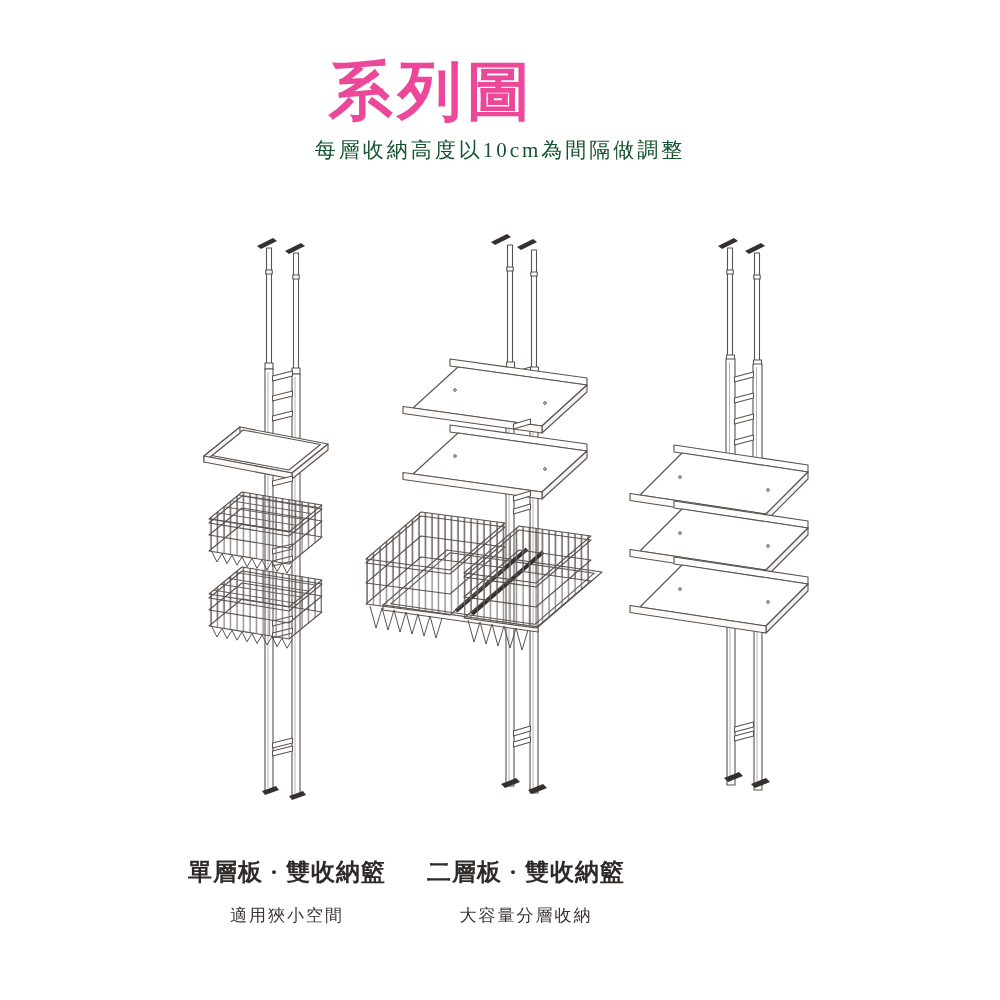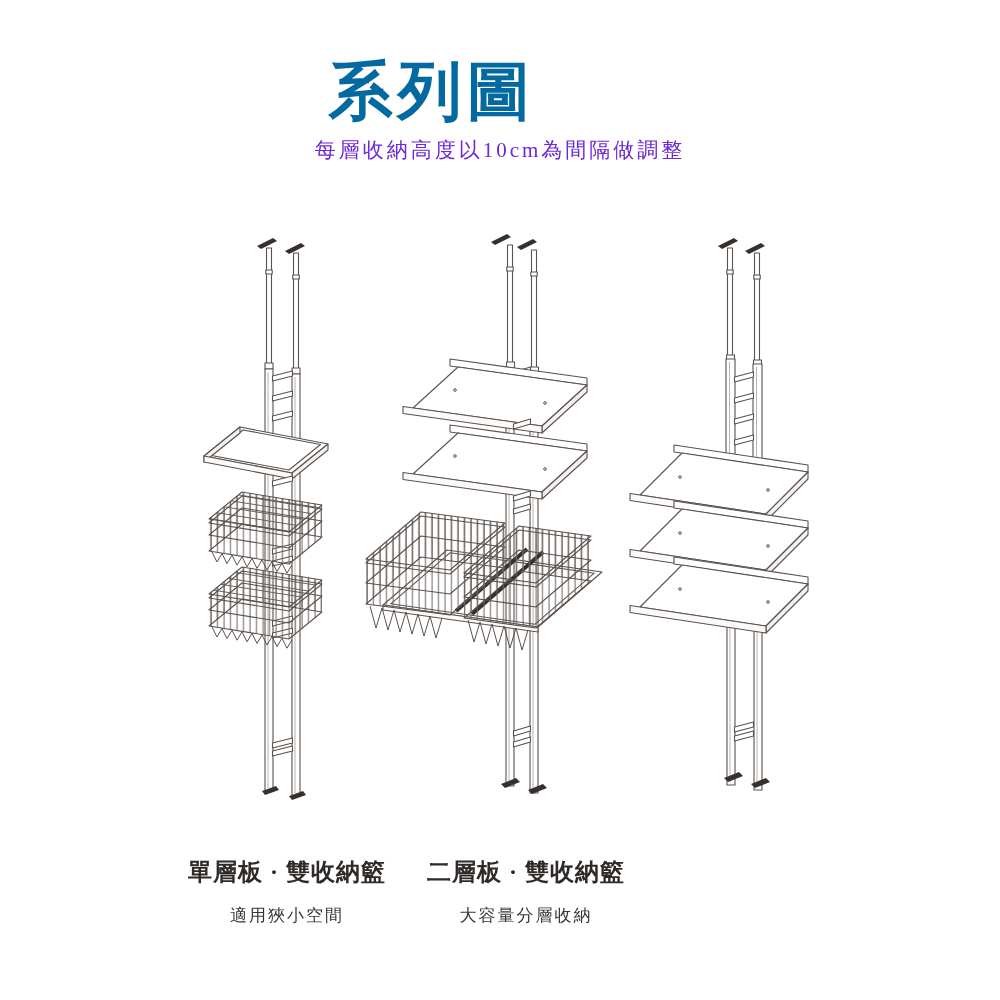--- a/index.html
+++ b/index.html
@@ -3,25 +3,25 @@
 <meta charset="utf-8">
 <style>
   html,body{margin:0;padding:0;}
   body{
     width:1000px;height:1000px;position:relative;background:#ffffff;
     font-family:"Liberation Serif","DejaVu Serif",serif;overflow:hidden;
   }
   .page{position:absolute;inset:0;}
   .title{
     position:absolute;top:48px;left:0;width:864px;text-align:center;
-    font-size:64px;font-weight:bold;color:#0369a1;letter-spacing:5px;margin:0;
+    font-size:64px;font-weight:bold;color:#ec4899;letter-spacing:5px;margin:0;
   }
   .subtitle{
     position:absolute;top:136px;left:0;width:1000px;text-align:center;
-    font-size:21px;color:#6d28d9;letter-spacing:3px;margin:0;
+    font-size:21px;color:#14532d;letter-spacing:3px;margin:0;
   }
   .diagram{position:absolute;top:0;left:0;}
   .product-label{position:absolute;text-align:center;width:300px;}
   .product-label .name{
     font-size:24px;font-weight:bold;color:#2e2a28;letter-spacing:1px;margin:0;
   }
   .product-label .desc{
     font-size:17px;color:#3a3533;letter-spacing:2px;margin:16px 0 0 0;
   }
   .pl-1{left:137px;top:856px;}

